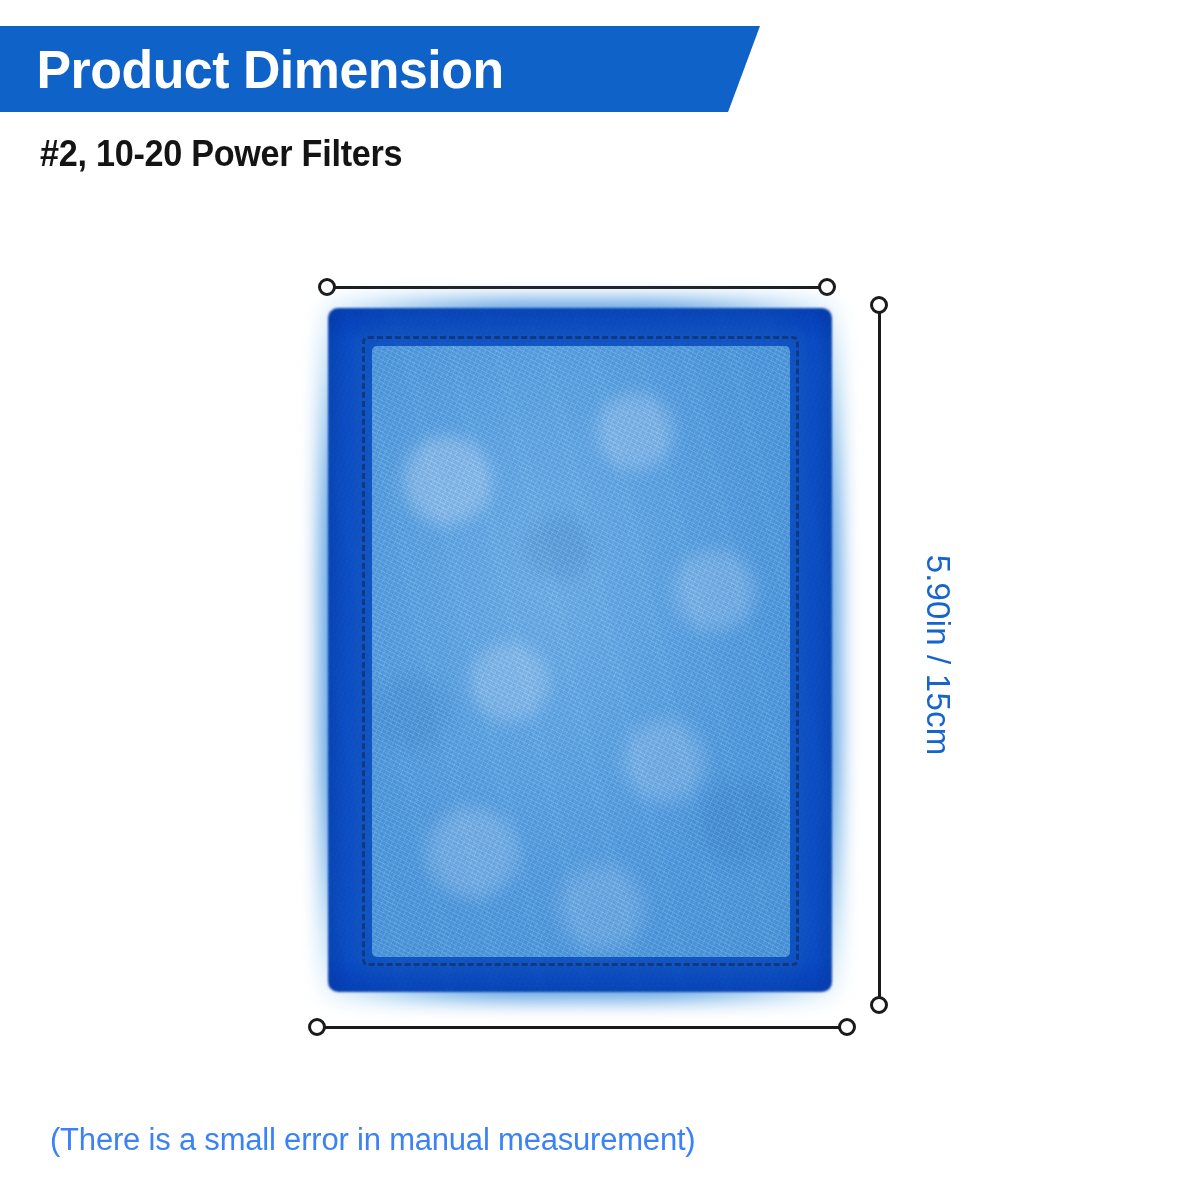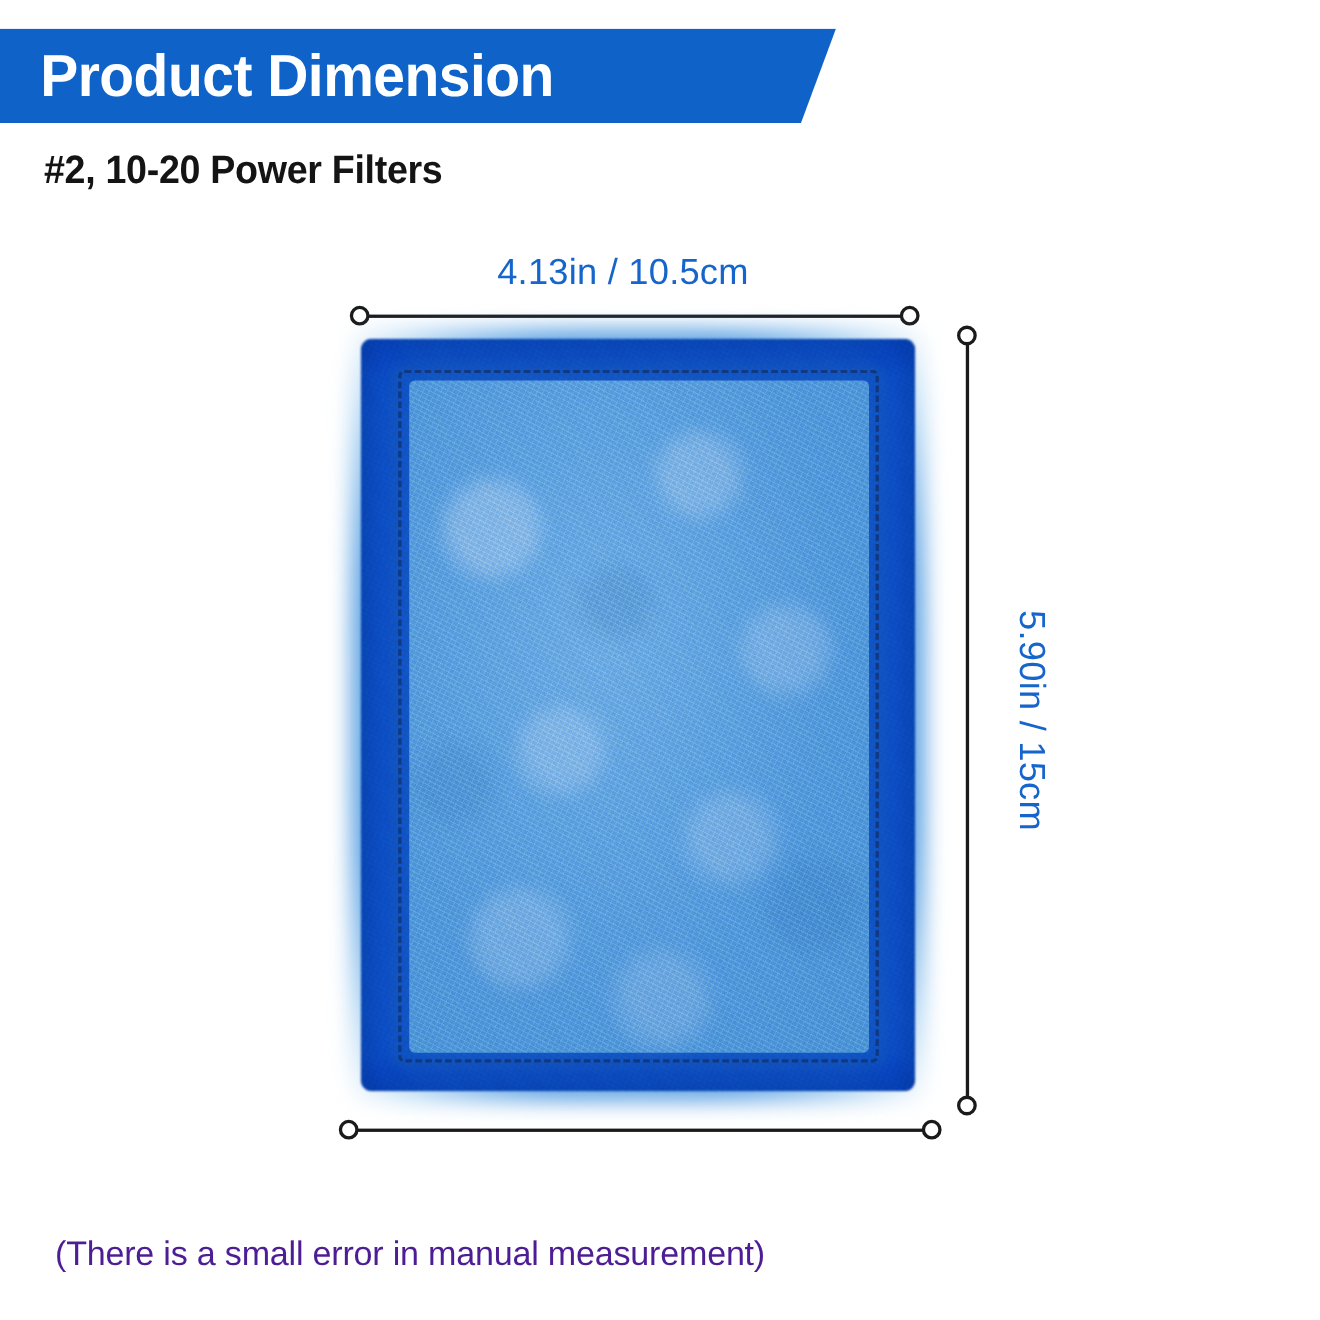--- a/index.html
+++ b/index.html
@@ -169,37 +169,36 @@
     white-space:nowrap;
     letter-spacing:0.2px;
     transform-origin:center center;
     transform: rotate(90deg);
   }
 
   .footnote {
     position:absolute;
     left:50px; top:1122px;
     font-size:31px;
-    color:#4c1d95;
+    color:#3b82f6;
     white-space:nowrap;
     letter-spacing:-0.2px;
   }
 </style>
 </head>
 <body>
 
 <div id="page">
 
   <div class="banner">
     <div class="banner-title">Product Dimension</div>
   </div>
 
   <div class="subtitle">#2, 10-20 Power Filters</div>
 
-  <div class="dim-label" style="left:452px; top:228px;">4.13in / 10.5cm</div>
 
   <div class="dim-line-h" style="left:326px; top:286px; width:502px;"></div>
   <div class="dot" style="left:318px; top:278px;"></div>
   <div class="dot" style="left:818px; top:278px;"></div>
 
   <div class="pad-wrap">
     <div class="pad-halo"></div>
     <div class="pad-band">
       <div class="fiber"></div>
     </div>

